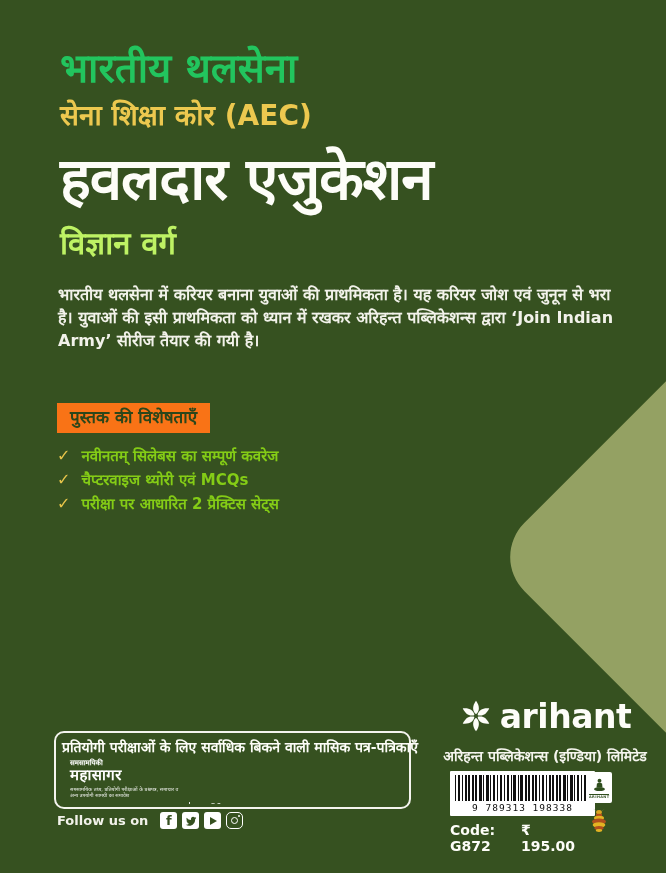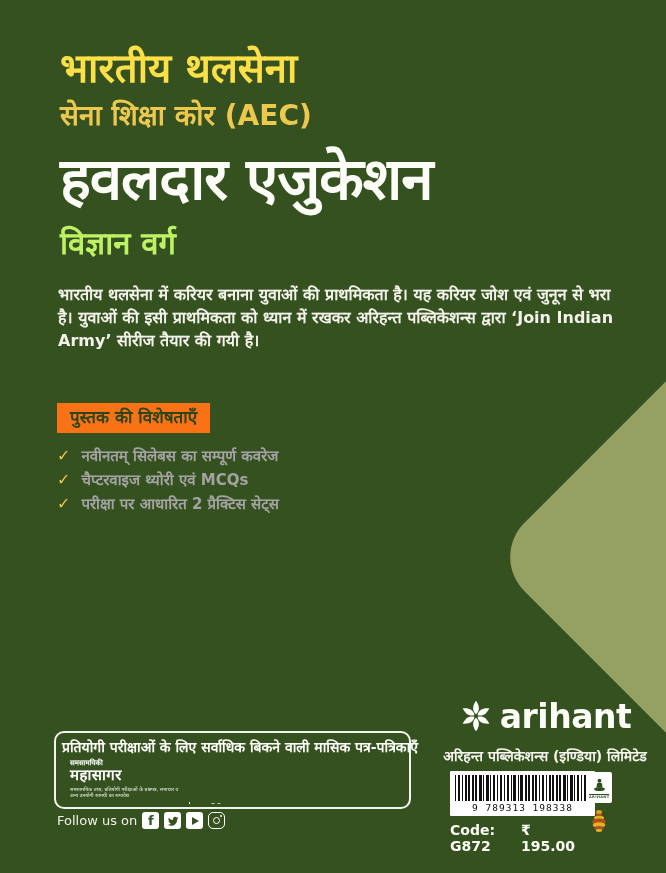--- a/index.html
+++ b/index.html
@@ -9,35 +9,35 @@
     position:relative; width:666px; height:873px; margin:0 auto;
     background:#365120; overflow:hidden; color:#fff;
   }
   
   .olive-diag {
     position:absolute; left:598px; top:297px; width:520px; height:520px;
     background:#94a163; border-radius:48px; transform:rotate(45deg);
   }
   
   .masthead { position:absolute; left:60px; top:40px; }
-  .t1 { font-size:40px; font-weight:700; color:#fde047; line-height:56px; }
+  .t1 { font-size:40px; font-weight:700; color:#22c55e; line-height:56px; }
   .t2 { font-size:28px; font-weight:700; color:#ecc84f; line-height:40px; }
   .t3 { font-size:58px; font-weight:800; color:#fdfdf8; line-height:86px; letter-spacing:-1px; }
   .t4 { font-size:31px; font-weight:700; color:#bef264; line-height:42px; }
   
   .intro { position:absolute; left:58px; top:284px; width:564px; }
   .intro p { font-size:16px; font-weight:600; line-height:1.43; color:#f2f2ea; margin-bottom:6px; }
   
   .features { position:absolute; left:57px; top:403px; }
   .badge {
     display:inline-block; background:#f97316; color:#2c461a;
     font-size:17px; font-weight:700; padding:4px 13px 6px; line-height:1.2;
   }
   .features ul { list-style:none; margin-top:11px; }
-  .features li { display:flex; align-items:baseline; gap:11px; font-size:15px; font-weight:600; line-height:23px; color:#a3a3a3; }
+  .features li { display:flex; align-items:baseline; gap:11px; font-size:15px; font-weight:600; line-height:23px; color:#84cc16; }
   .check { color:#e9c64b; font-weight:800; font-size:16px; }
   .check::before { content:"✓"; }
   
   .series-box {
     position:absolute; left:64px; top:536px; width:264px;
     border:2px solid #e6c349; border-radius:16px; padding:15px 8px 8px 15px;
   }
   .series-heading {
     position:absolute; top:-15px; left:20px; background:#365120; padding:0 10px;
     color:#e9c64b; font-size:20px; font-weight:700; line-height:1.3; white-space:nowrap;
@@ -65,21 +65,21 @@
   .mag-3 { flex:0 0 27%; text-align:center; }
   .mag .super { font-size:7px; font-weight:700; line-height:1.2; }
   .mag .name  { font-size:15px; font-weight:800; line-height:1.1; letter-spacing:.5px; }
   .mag-2 .super { font-size:5.5px; }
   .mag-2 .name  { font-size:13.5px; letter-spacing:0; }
   .mag-2 .domain { font-size:11px; font-weight:600; }
   .mag .tag { font-size:5px; line-height:1.3; margin-top:2px; opacity:.92; }
   .mag-3 .name { font-size:20px; font-style:italic; margin-top:3px; }
   
   .follow { position:absolute; left:57px; top:812px; display:flex; align-items:center; gap:5px; }
-  .follow-label { font-size:13px; font-weight:400; color:#f2f2ea; }
+  .follow-label { font-size:13px; font-weight:700; color:#f2f2ea; margin-right:7px; }
   .sq { width:17px; height:17px; border-radius:3px; background:#fff; color:#365120; display:flex; align-items:center; justify-content:center; }
   .fb-glyph { font-size:13px; font-weight:800; line-height:1; }
   .yt-glyph { width:0; height:0; border-left:7px solid #365120; border-top:4.5px solid transparent; border-bottom:4.5px solid transparent; margin-left:2px; }
   .ig { background:transparent; border:1.7px solid #fff; border-radius:5px; position:relative; }
   .ig-lens { width:7px; height:7px; border:1.7px solid #fff; border-radius:50%; }
   .ig-dot { position:absolute; top:2px; right:2px; width:2px; height:2px; background:#fff; border-radius:50%; }
   
   .brand-row { position:absolute; left:440px; top:699px; width:210px; display:flex; align-items:center; justify-content:center; gap:7px; }
   .brand-text { font-size:33px; font-weight:700; color:#fdfdf8; letter-spacing:-.5px; line-height:1; }
   .pubname { position:absolute; left:428px; top:746px; width:234px; text-align:center; font-size:14px; font-weight:600; color:#f5f5ee; }

